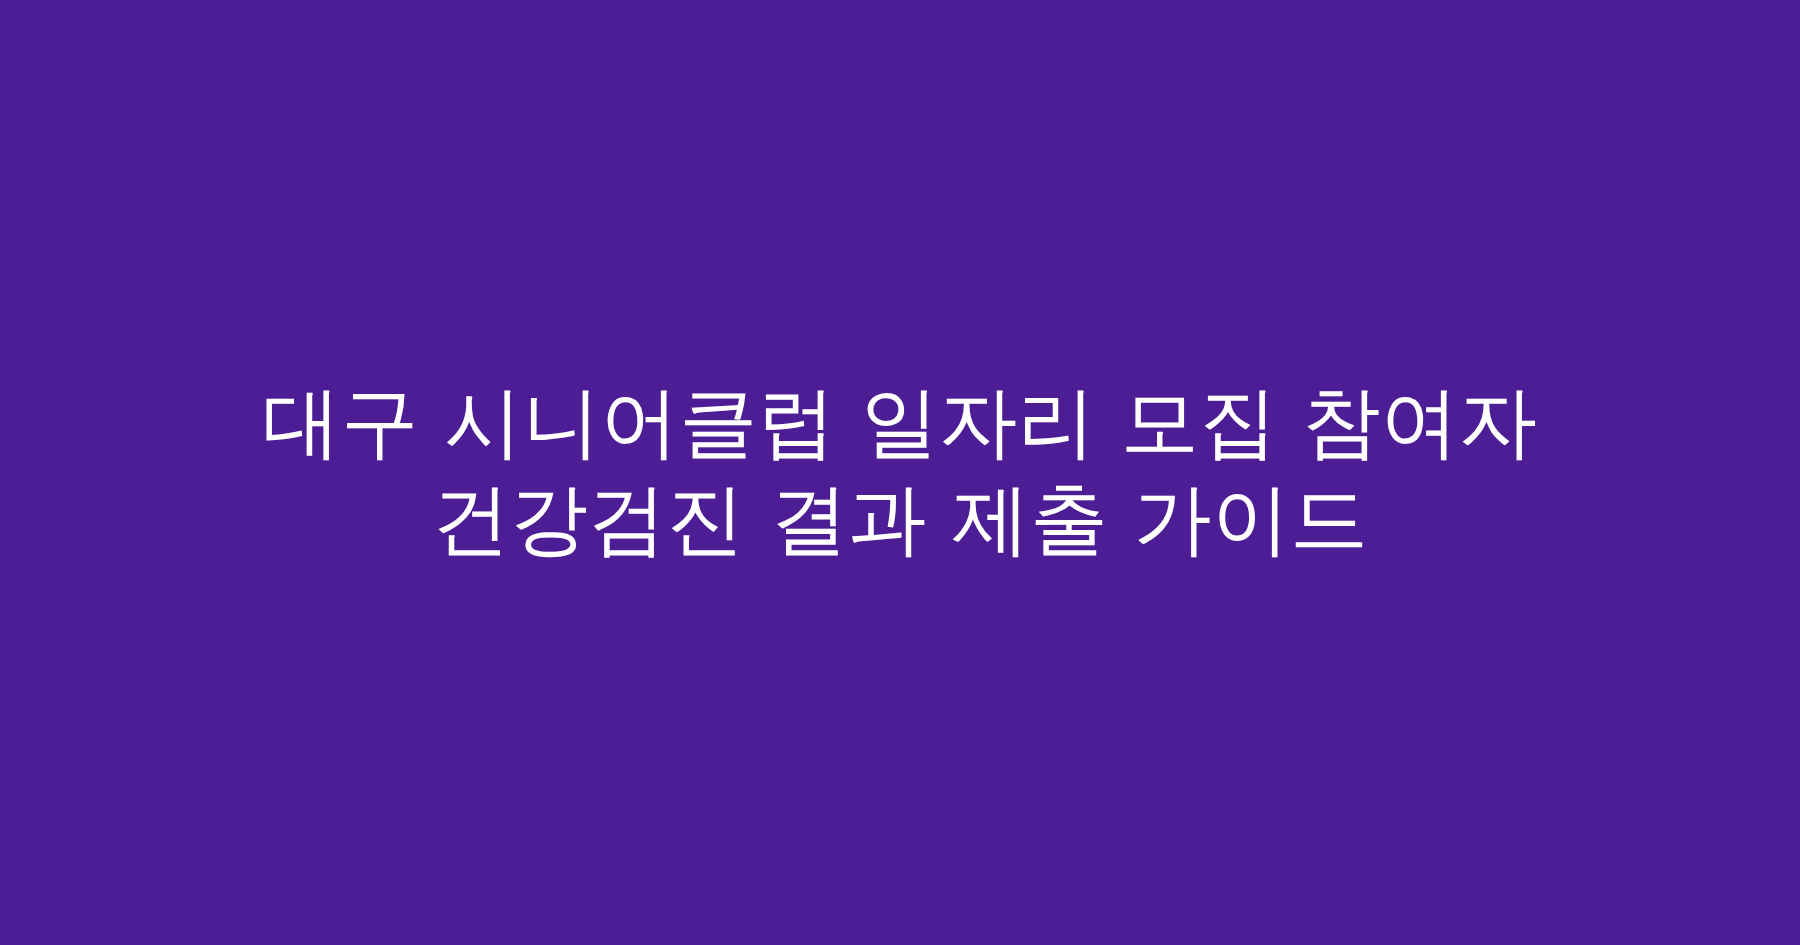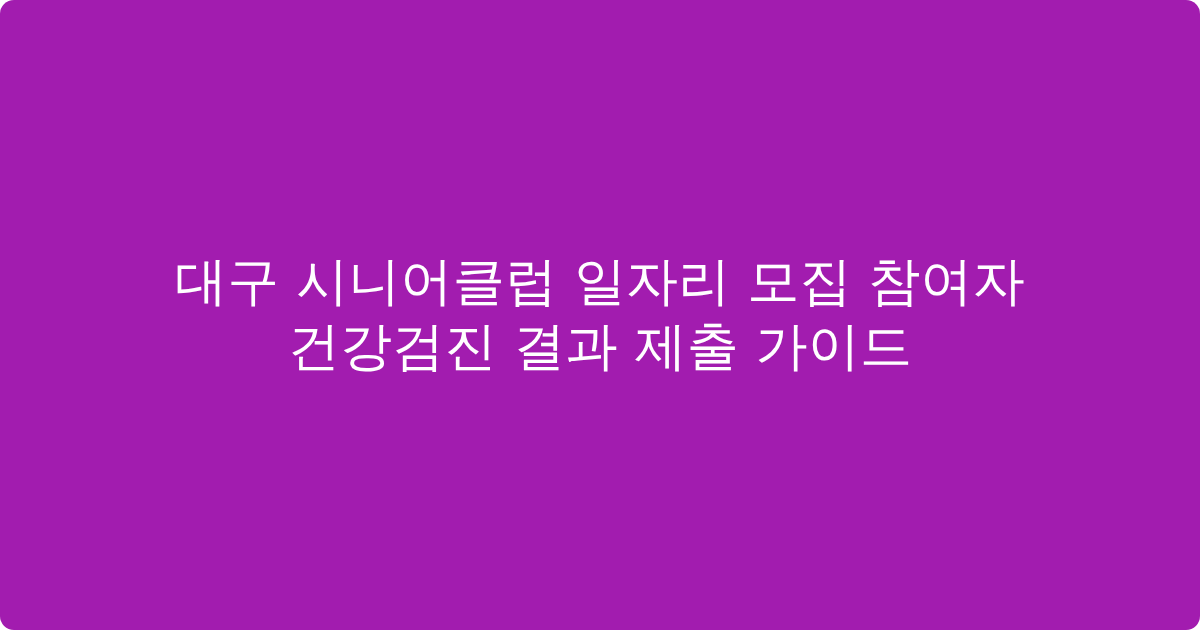--- a/index.html
+++ b/index.html
@@ -45,17 +45,17 @@
     line-height: 65px;
     letter-spacing: 0.2px;
     word-break: keep-all;
     white-space: pre-line;
     text-rendering: geometricPrecision;
   }
 </style>
 </head>
 <body>
 
-<div class="og-banner" style="background-color: #a21caf; border-radius: 14px;">
+<div class="og-banner" style="background-color: #4c1d95;">
   <div class="title-block">
     <h1 class="banner-title" style="color: rgb(255, 255, 255);">대구 시니어클럽 일자리 모집 참여자 건강검진 결과 제출 가이드</h1>
   </div>
 </div>
 
 </body></html>

